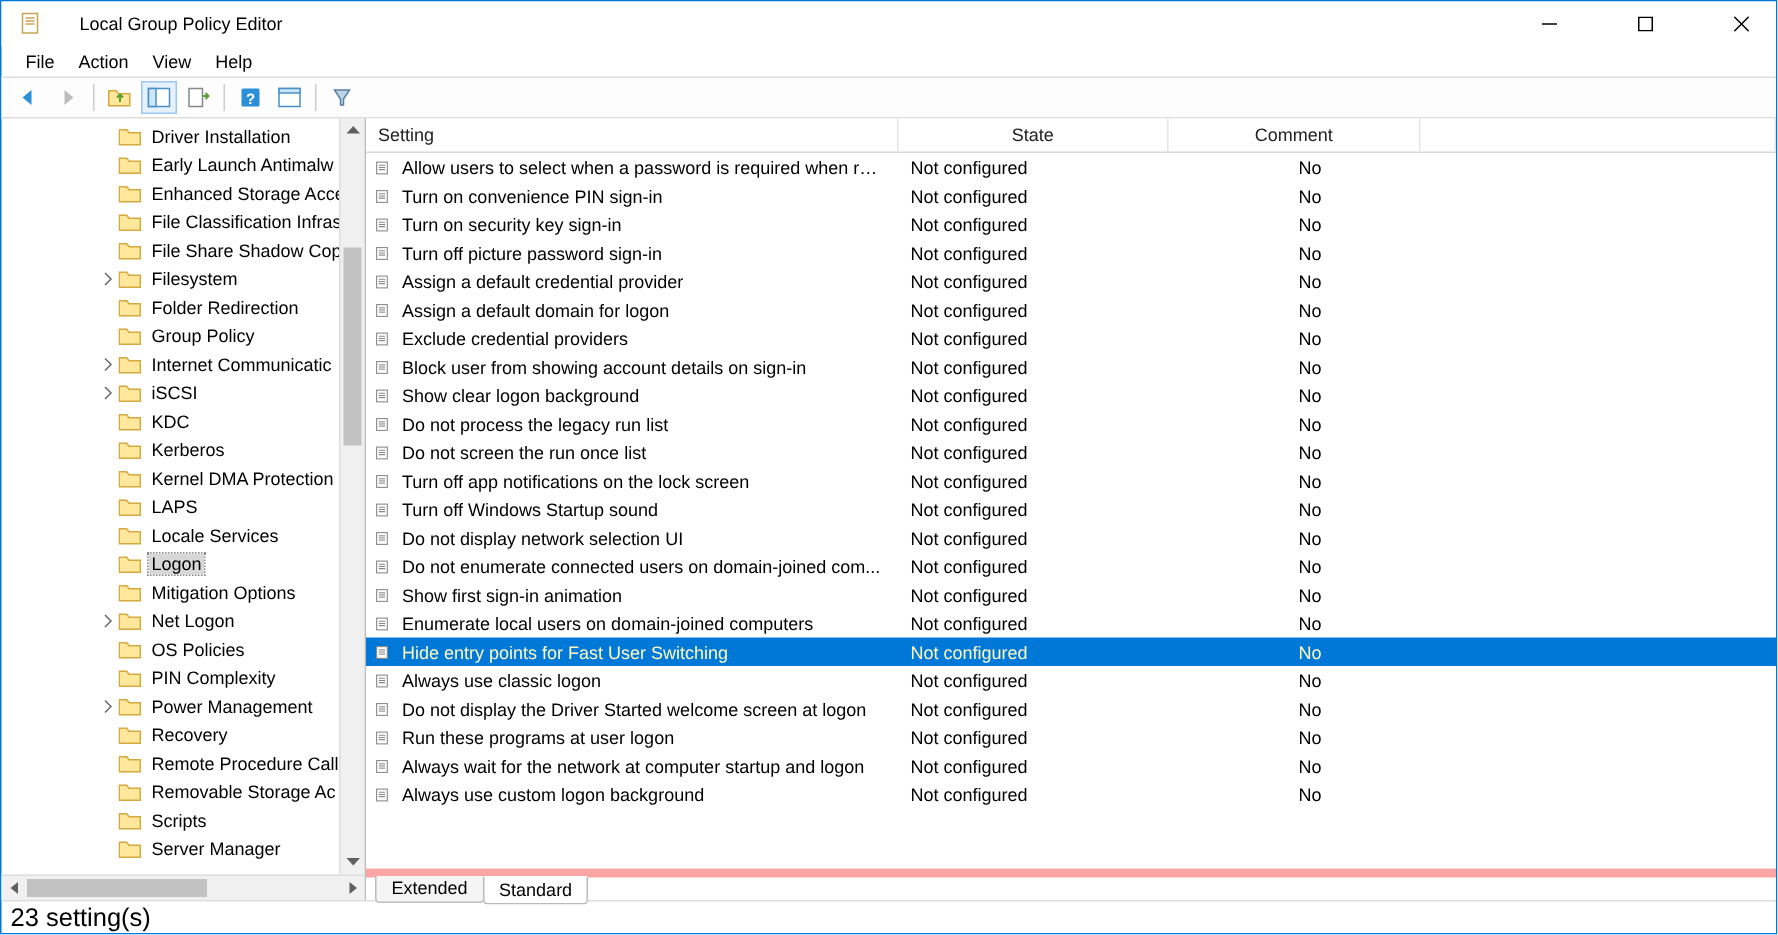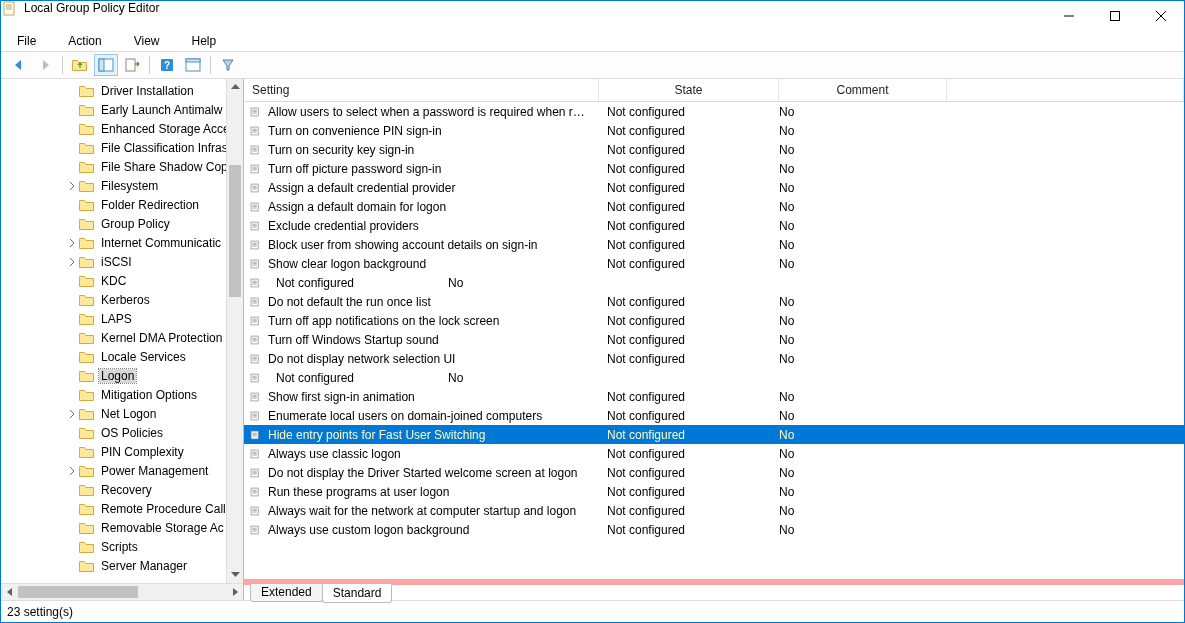--- a/index.html
+++ b/index.html
@@ -15,39 +15,41 @@
   .window {
     width: 1185px; height: 623px;
     border: 1px solid #0078d7;
     display: flex;
     flex-direction: column;
     background: #fff;
   }
   .titlebar {
     height: 30px;
     display: flex;
+    align-items: center;
     background: #fff;
-    padding-left: 1px;
+    padding-left: 12px;
+    gap: 18px;
   }
   .titlebar .app-icon {
     width: 16px; height: 16px;
     margin-right: 6px;
   }
   .titlebar .title { flex: 0 0 auto; color: #000; }
   .titlebar .spacer { flex: 1; }
   .titlebar .win-btn {
     width: 46px; height: 30px;
     display: flex; align-items: center; justify-content: center;
   }
   .menubar {
     height: 20px;
     display: flex;
     align-items: center;
     padding: 0 8px;
-    gap: 16px;
+    gap: 0;
   }
   .menubar .menu-item { padding: 2px 8px; }
   .toolbar {
     height: 28px;
     border-top: 1px solid #ddd;
     border-bottom: 1px solid #ddd;
     display: flex;
     align-items: center;
     padding: 0 6px;
     gap: 2px;
@@ -167,21 +169,21 @@
     align-items: center;
     white-space: nowrap;
   }
   .list-row .cell { padding: 0 8px 0 0; overflow: hidden; text-overflow: ellipsis; }
   .list-row .cell.icon-cell {
     width: 24px; padding-left: 6px;
     display: flex; align-items: center;
   }
   .list-row .cell.setting-cell { width: 331px; }
   .list-row .cell.state-cell { width: 180px; padding-left: 8px; }
-  .list-row .cell.comment-cell { width: 110px; text-align: left; }
+  .list-row .cell.comment-cell { width: 110px; text-align: right; }
   .list-row.selected {
     background: #0078d7;
     color: #fef9c3;
   }
   .policy-icon {
     width: 14px; height: 14px;
   }
   .tabs {
     height: 21px;
     display: flex;
@@ -207,21 +209,21 @@
     z-index: 2;
     border-top: 1px solid #fff;
   }
   .tab.inactive { background: #f5f5f5; }
   .statusbar {
     height: 22px;
     border-top: 1px solid #ddd;
     display: flex;
     align-items: center;
     padding: 0 6px;
-    font-size: 12px;
+    font-size: 17px;
   }
 </style>
 </head>
 <body>
 
 <svg width="0" height="0" style="position:absolute">
   <defs>
     <g id="folder-icon-def">
       <path d="M0.5 3.5 L0.5 12.5 L14.5 12.5 L14.5 4.5 L7 4.5 L5.5 2.5 L0.5 2.5 Z" fill="#ffe79c" stroke="#d6a93e" stroke-width="1"></path>
     </g>
@@ -438,29 +440,29 @@
                 <use href="#folder-icon-def"></use>
               </svg>
               <span class="tree-label">Kerberos</span>
             </div>
             <div class="tree-row">
               <span class="tree-indent" style="width: 64px;"></span>
               <span class="tree-expander"></span>
               <svg class="tree-folder" viewBox="0 0 16 14">
                 <use href="#folder-icon-def"></use>
               </svg>
+              <span class="tree-label">Kernel DMA Protection</span>
+            </div>
+            <div class="tree-row">
+              <span class="tree-indent" style="width: 64px;"></span>
+              <span class="tree-expander"></span>
+              <svg class="tree-folder" viewBox="0 0 16 14">
+                <use href="#folder-icon-def"></use>
+              </svg>
               <span class="tree-label">LAPS</span>
-            </div>
-            <div class="tree-row">
-              <span class="tree-indent" style="width: 64px;"></span>
-              <span class="tree-expander"></span>
-              <svg class="tree-folder" viewBox="0 0 16 14">
-                <use href="#folder-icon-def"></use>
-              </svg>
-              <span class="tree-label">Kernel DMA Protection</span>
             </div>
             <div class="tree-row">
               <span class="tree-indent" style="width: 64px;"></span>
               <span class="tree-expander"></span>
               <svg class="tree-folder" viewBox="0 0 16 14">
                 <use href="#folder-icon-def"></use>
               </svg>
               <span class="tree-label">Locale Services</span>
             </div>
             <div class="tree-row selected">
@@ -682,30 +684,31 @@
             <span class="cell setting-cell">Show clear logon background</span>
             <span class="cell state-cell">Not configured</span>
             <span class="cell comment-cell">No</span>
           </div>
           <div class="list-row">
             <span class="cell icon-cell">
               <svg class="policy-icon" viewBox="0 0 14 14">
                 <use href="#policy-icon-def"></use>
               </svg>
             </span>
-            <span class="cell state-cell">Not configured</span>
-            <span class="cell comment-cell">No</span>
-          </div>
-          <div class="list-row">
-            <span class="cell icon-cell">
-              <svg class="policy-icon" viewBox="0 0 14 14">
-                <use href="#policy-icon-def"></use>
-              </svg>
-            </span>
-            <span class="cell setting-cell">Do not default the run once list</span>
+            <span class="cell setting-cell">Do not process the legacy run list</span>
+            <span class="cell state-cell">Not configured</span>
+            <span class="cell comment-cell">No</span>
+          </div>
+          <div class="list-row">
+            <span class="cell icon-cell">
+              <svg class="policy-icon" viewBox="0 0 14 14">
+                <use href="#policy-icon-def"></use>
+              </svg>
+            </span>
+            <span class="cell setting-cell">Do not screen the run once list</span>
             <span class="cell state-cell">Not configured</span>
             <span class="cell comment-cell">No</span>
           </div>
           <div class="list-row">
             <span class="cell icon-cell">
               <svg class="policy-icon" viewBox="0 0 14 14">
                 <use href="#policy-icon-def"></use>
               </svg>
             </span>
             <span class="cell setting-cell">Turn off app notifications on the lock screen</span>
@@ -731,20 +734,21 @@
             <span class="cell setting-cell">Do not display network selection UI</span>
             <span class="cell state-cell">Not configured</span>
             <span class="cell comment-cell">No</span>
           </div>
           <div class="list-row">
             <span class="cell icon-cell">
               <svg class="policy-icon" viewBox="0 0 14 14">
                 <use href="#policy-icon-def"></use>
               </svg>
             </span>
+            <span class="cell setting-cell">Do not enumerate connected users on domain-joined com...</span>
             <span class="cell state-cell">Not configured</span>
             <span class="cell comment-cell">No</span>
           </div>
           <div class="list-row">
             <span class="cell icon-cell">
               <svg class="policy-icon" viewBox="0 0 14 14">
                 <use href="#policy-icon-def"></use>
               </svg>
             </span>
             <span class="cell setting-cell">Show first sign-in animation</span>

